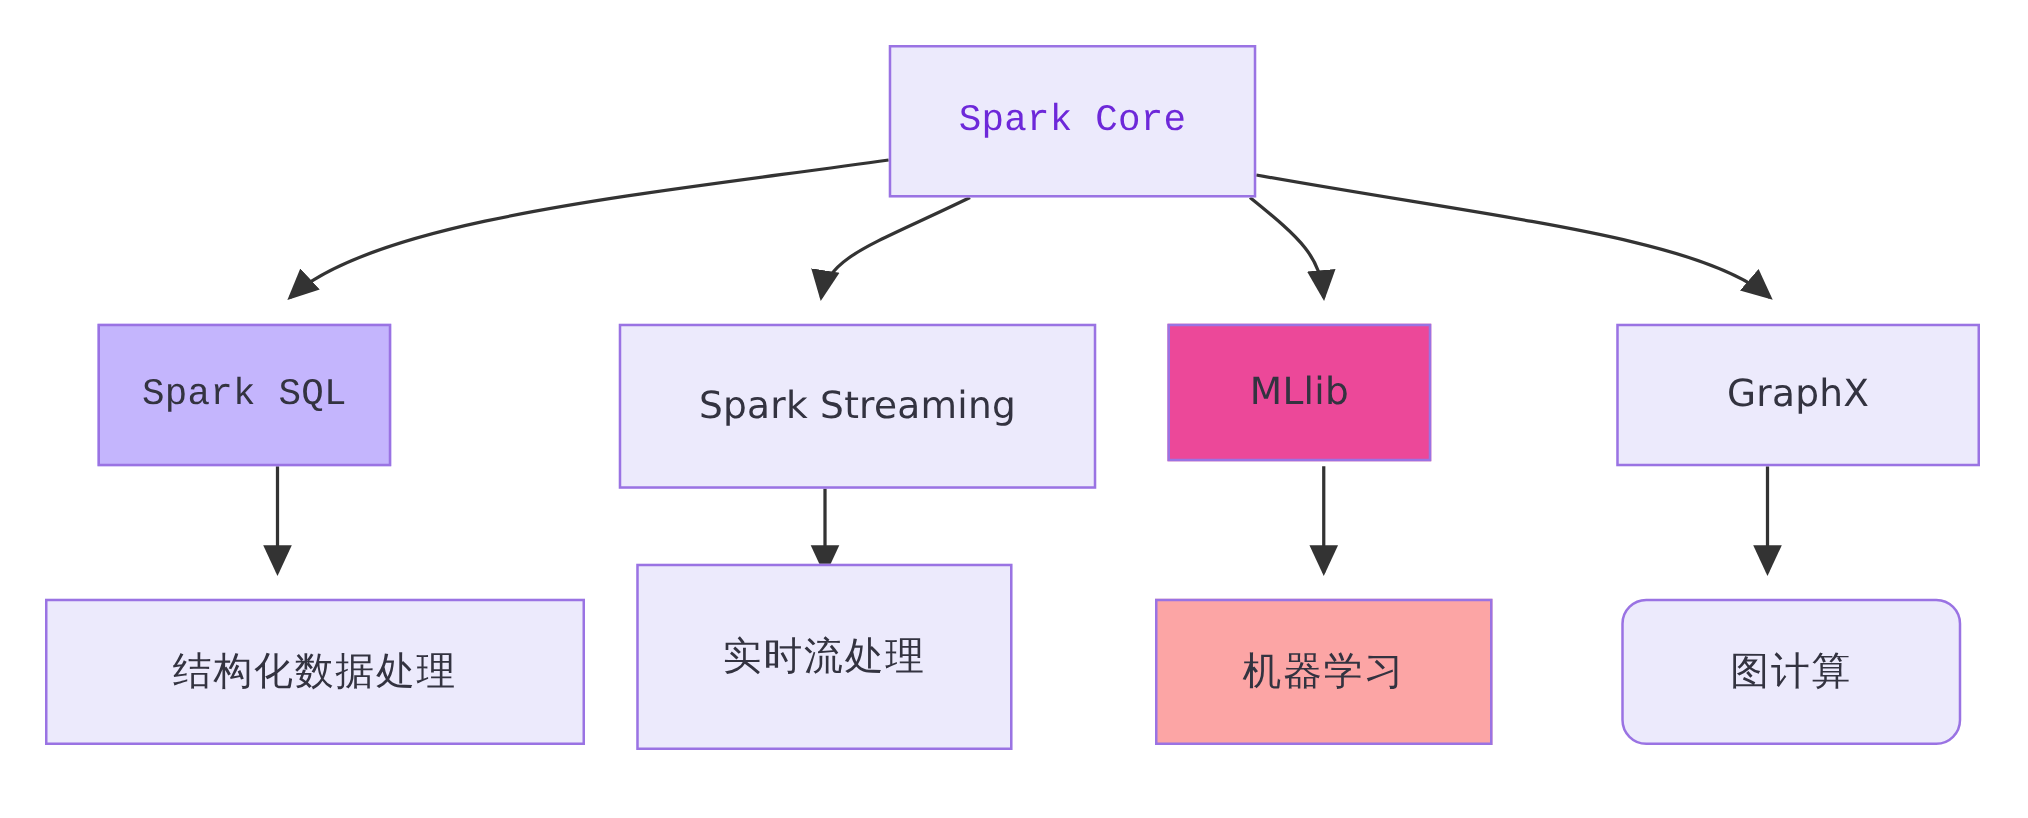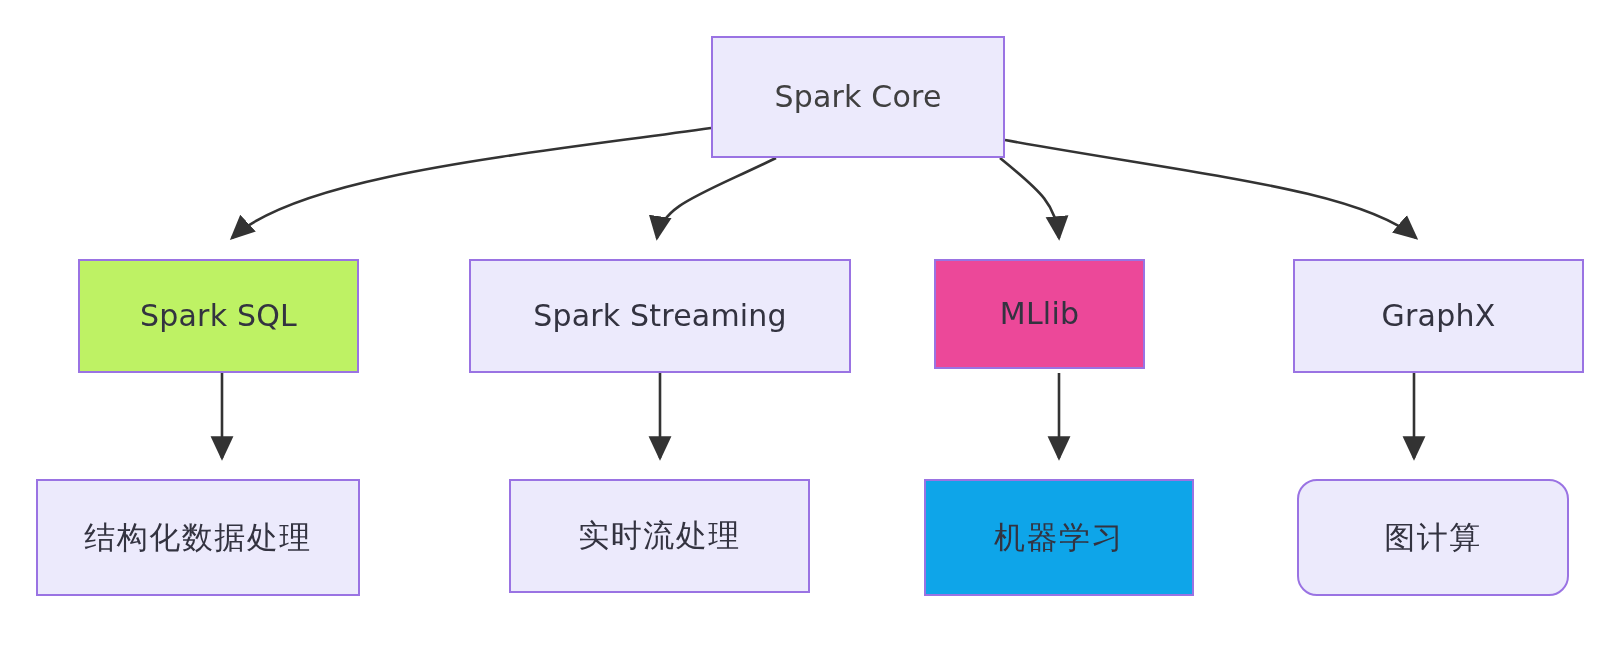--- a/index.html
+++ b/index.html
@@ -77,41 +77,41 @@
         <path d="M 1005 140 C 1200 175, 1360 190, 1416 238" fill="none" stroke="#333333" stroke-width="2.6" marker-end="url(#arrowhead)"></path>
         <path d="M 222 373 L 222 458" fill="none" stroke="#333333" stroke-width="2.6" marker-end="url(#arrowhead)"></path>
         <path d="M 660 373 L 660 458" fill="none" stroke="#333333" stroke-width="2.6" marker-end="url(#arrowhead)"></path>
         <path d="M 1059 373 L 1059 458" fill="none" stroke="#333333" stroke-width="2.6" marker-end="url(#arrowhead)"></path>
         <path d="M 1414 373 L 1414 458" fill="none" stroke="#333333" stroke-width="2.6" marker-end="url(#arrowhead)"></path>
       </g>
   </svg>
 
   <div id="nodes">
       <div class="node" style="left: 711px; top: 36px; width: 294px; height: 122px; background: rgb(236, 234, 252); border-color: rgb(154, 115, 227);">
-        <span class="node-label" style="color: #404040;">Spark Core</span>
+        <span class="node-label" style="color: #6d28d9; font-family: Liberation Mono, monospace;">Spark Core</span>
       </div>
-      <div class="node" style="left: 78px; top: 259px; width: 281px; height: 114px; background: #bef264; border-color: rgb(154, 115, 227);">
+      <div class="node" style="left: 78px; top: 259px; width: 235px; height: 114px; background: #c4b5fd; border-color: rgb(154, 115, 227); font-family: Liberation Mono, monospace;">
         <span class="node-label" style="color: rgb(51, 51, 64);">Spark SQL</span>
       </div>
-      <div class="node" style="left: 469px; top: 259px; width: 382px; height: 114px; background: rgb(236, 234, 252); border-color: rgb(154, 115, 227);">
+      <div class="node" style="left: 495px; top: 259px; width: 382px; height: 132px; background: rgb(236, 234, 252); border-color: rgb(154, 115, 227);">
         <span class="node-label" style="color: rgb(51, 51, 64);">Spark Streaming</span>
       </div>
       <div class="node" style="left: 934px; top: 259px; width: 211px; height: 110px; background: #ec4899; border-color: rgb(154, 115, 227);">
         <span class="node-label" style="color: rgb(51, 51, 64);">MLlib</span>
       </div>
       <div class="node" style="left: 1293px; top: 259px; width: 291px; height: 114px; background: rgb(236, 234, 252); border-color: rgb(154, 115, 227);">
         <span class="node-label" style="color: rgb(51, 51, 64); text-align: right;">GraphX</span>
       </div>
-      <div class="node" style="left: 36px; top: 479px; width: 324px; height: 117px; background: rgb(236, 234, 252); border-color: rgb(154, 115, 227);">
+      <div class="node" style="left: 36px; top: 479px; width: 432px; height: 117px; background: rgb(236, 234, 252); border-color: rgb(154, 115, 227);">
         <span class="node-label cjk" style="color: rgb(51, 51, 64);">结构化数据处理</span>
       </div>
-      <div class="node" style="left: 509px; top: 479px; width: 301px; height: 114px; background: rgb(236, 234, 252); border-color: rgb(154, 115, 227);">
+      <div class="node" style="left: 509px; top: 451px; width: 301px; height: 149px; background: rgb(236, 234, 252); border-color: rgb(154, 115, 227);">
         <span class="node-label cjk" style="color: rgb(51, 51, 64);">实时流处理</span>
       </div>
-      <div class="node" style="left: 924px; top: 479px; width: 270px; height: 117px; background: #0ea5e9; border-color: rgb(154, 115, 227);">
+      <div class="node" style="left: 924px; top: 479px; width: 270px; height: 117px; background: #fca5a5; border-color: rgb(154, 115, 227);">
         <span class="node-label cjk" style="color: rgb(51, 51, 64);">机器学习</span>
       </div>
       <div class="node" style="left: 1297px; top: 479px; width: 272px; height: 117px; background: rgb(236, 234, 252); border-color: rgb(154, 115, 227); border-radius: 20px;">
         <span class="node-label cjk" style="color: rgb(51, 51, 64);">图计算</span>
       </div>
     </div>
 
 </div>
 
 </body></html>

